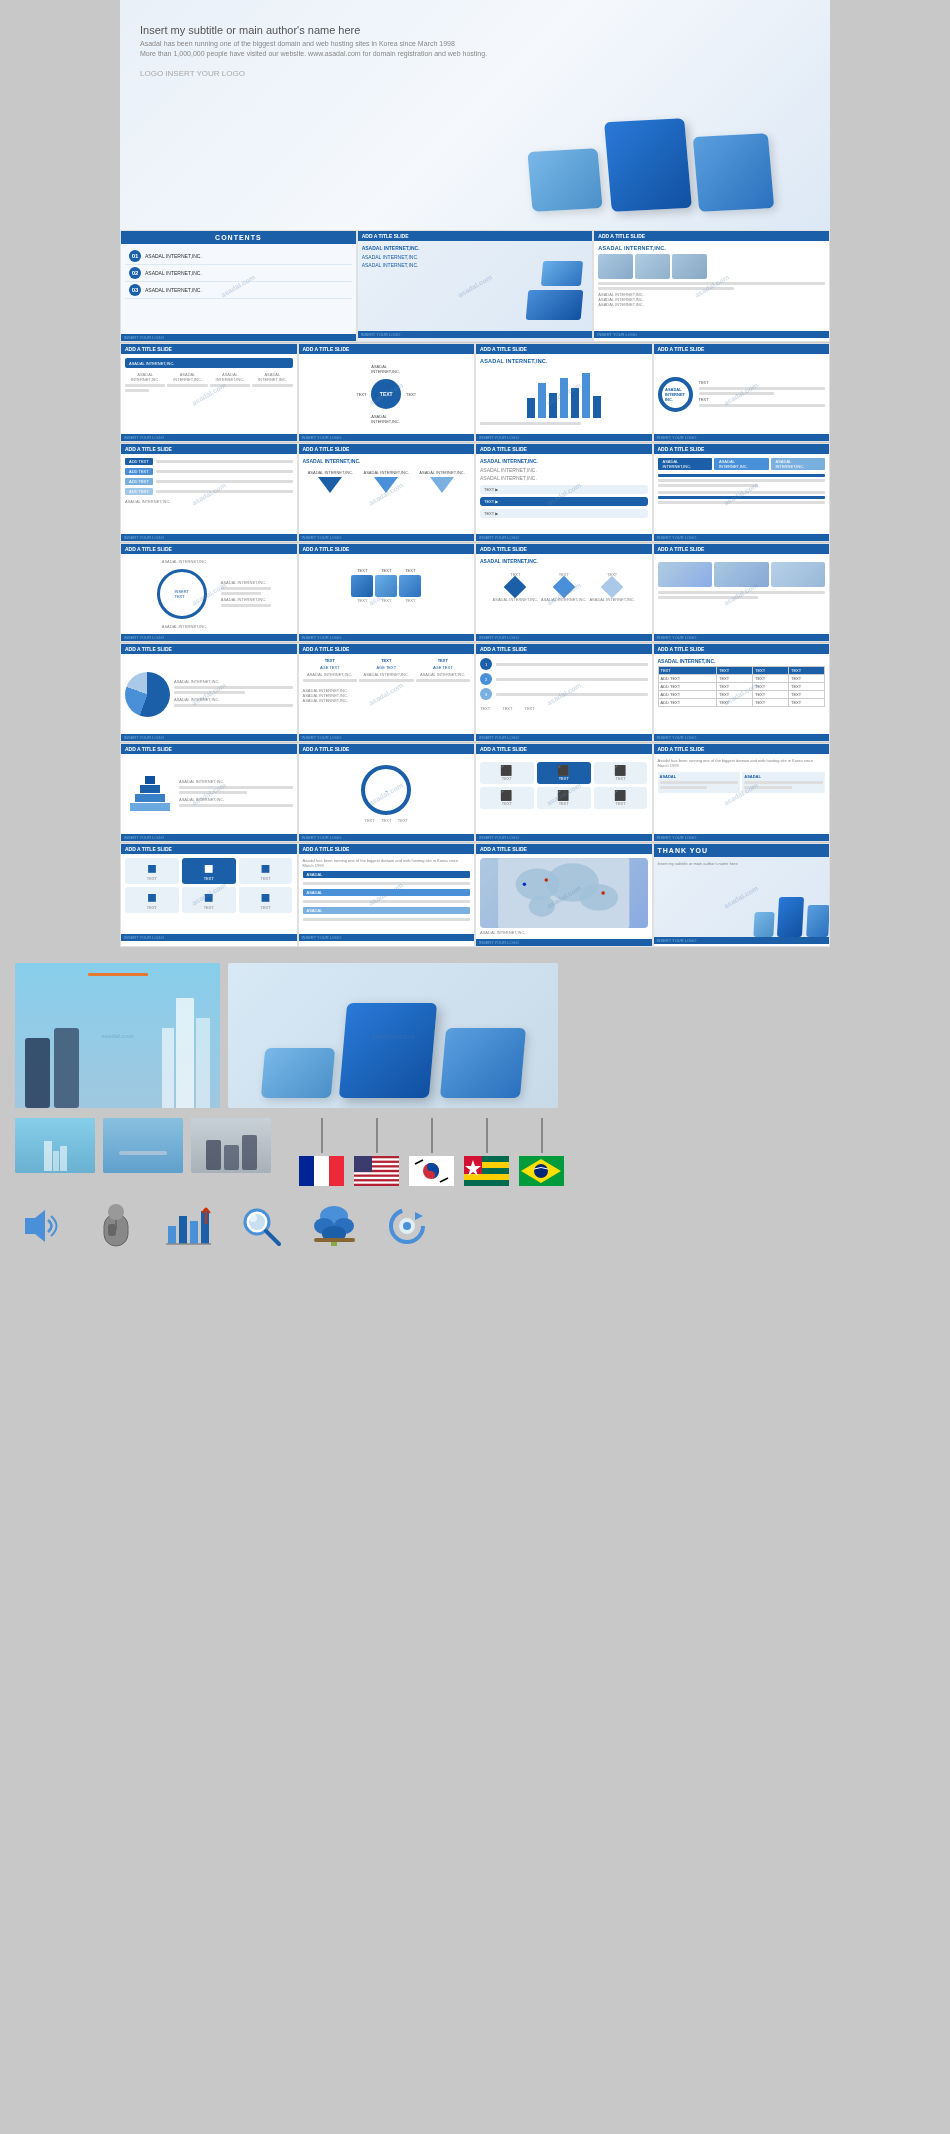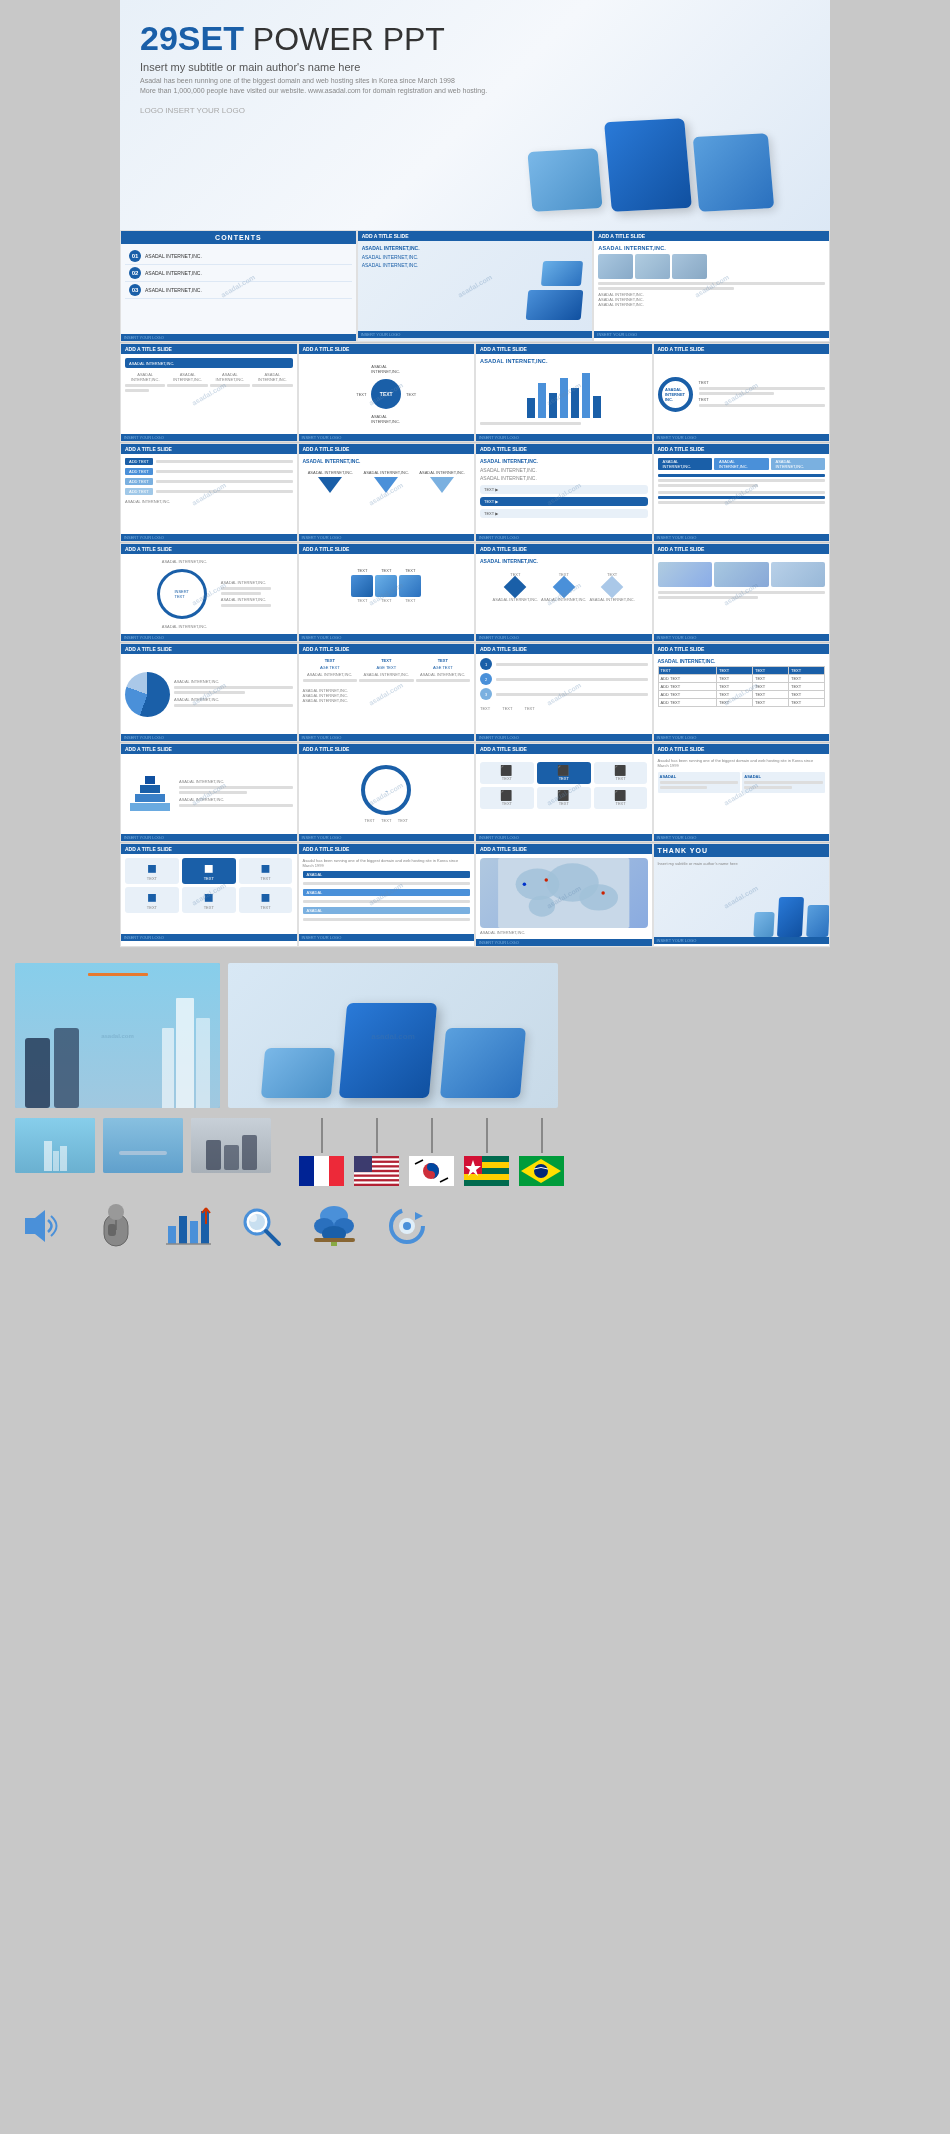--- a/index.html
+++ b/index.html
@@ -181,23 +181,20 @@
       padding: 1px 3px;
     }
   </style>
 </head>
 <body>
 
 <div class="main-container">
 
   <div class="hero-slide">
     <div style="position:relative;z-index:2;width:55%;">
-      <div class="hero-title">
-        <span style="color:#1a5fa8;font-size:34px;font-weight:900;">29SET</span><span> POWER PPT</span>
-      </div>
       <div class="hero-subtitle">Insert my subtitle or main author's name here</div>
       <div class="hero-desc">
         <span>AsadaI has been running one of the biggest domain and web hosting sites in Korea since March 1998</span><br>
         <span>More than 1,000,000 people have visited our website. www.asadal.com for domain registration and web hosting.</span>
       </div>
       <div class="hero-logo">LOGO INSERT YOUR LOGO</div>
     </div>
 
     <div class="hero-3d-blocks">
       <div style="position:relative;width:100%;height:100%;display:flex;align-items:flex-end;justify-content:center;gap:8px;perspective:300px;">

